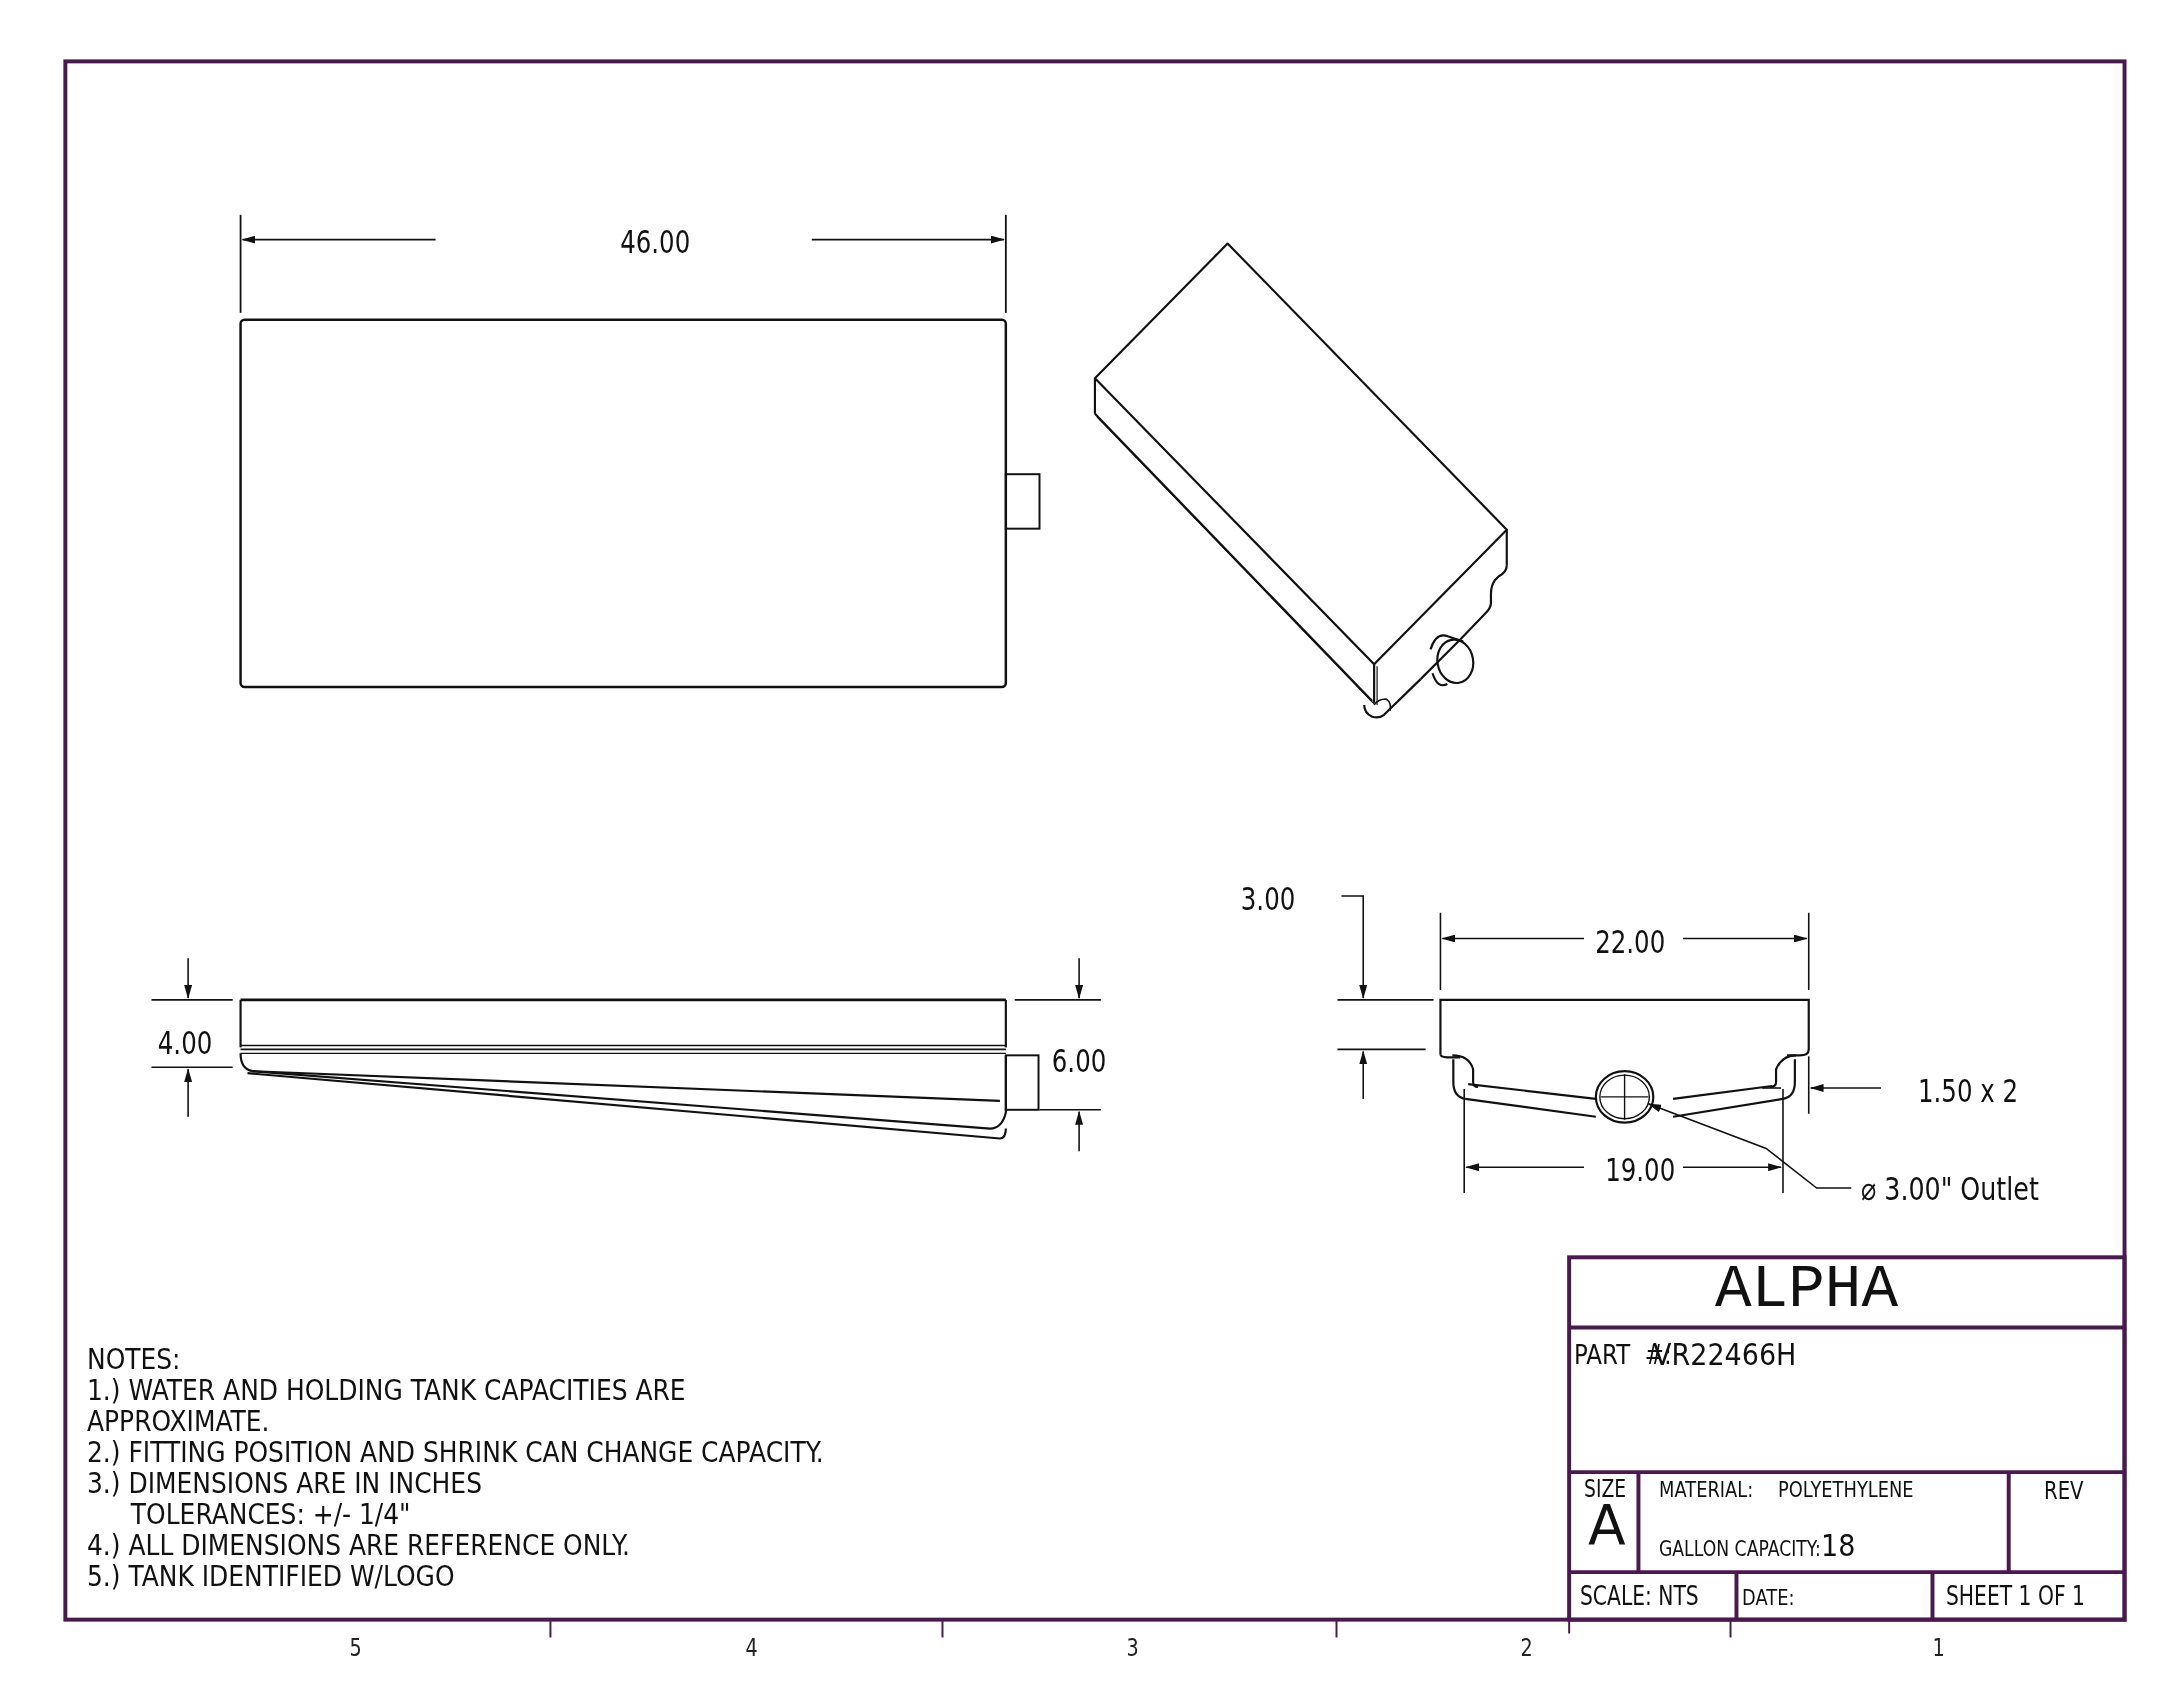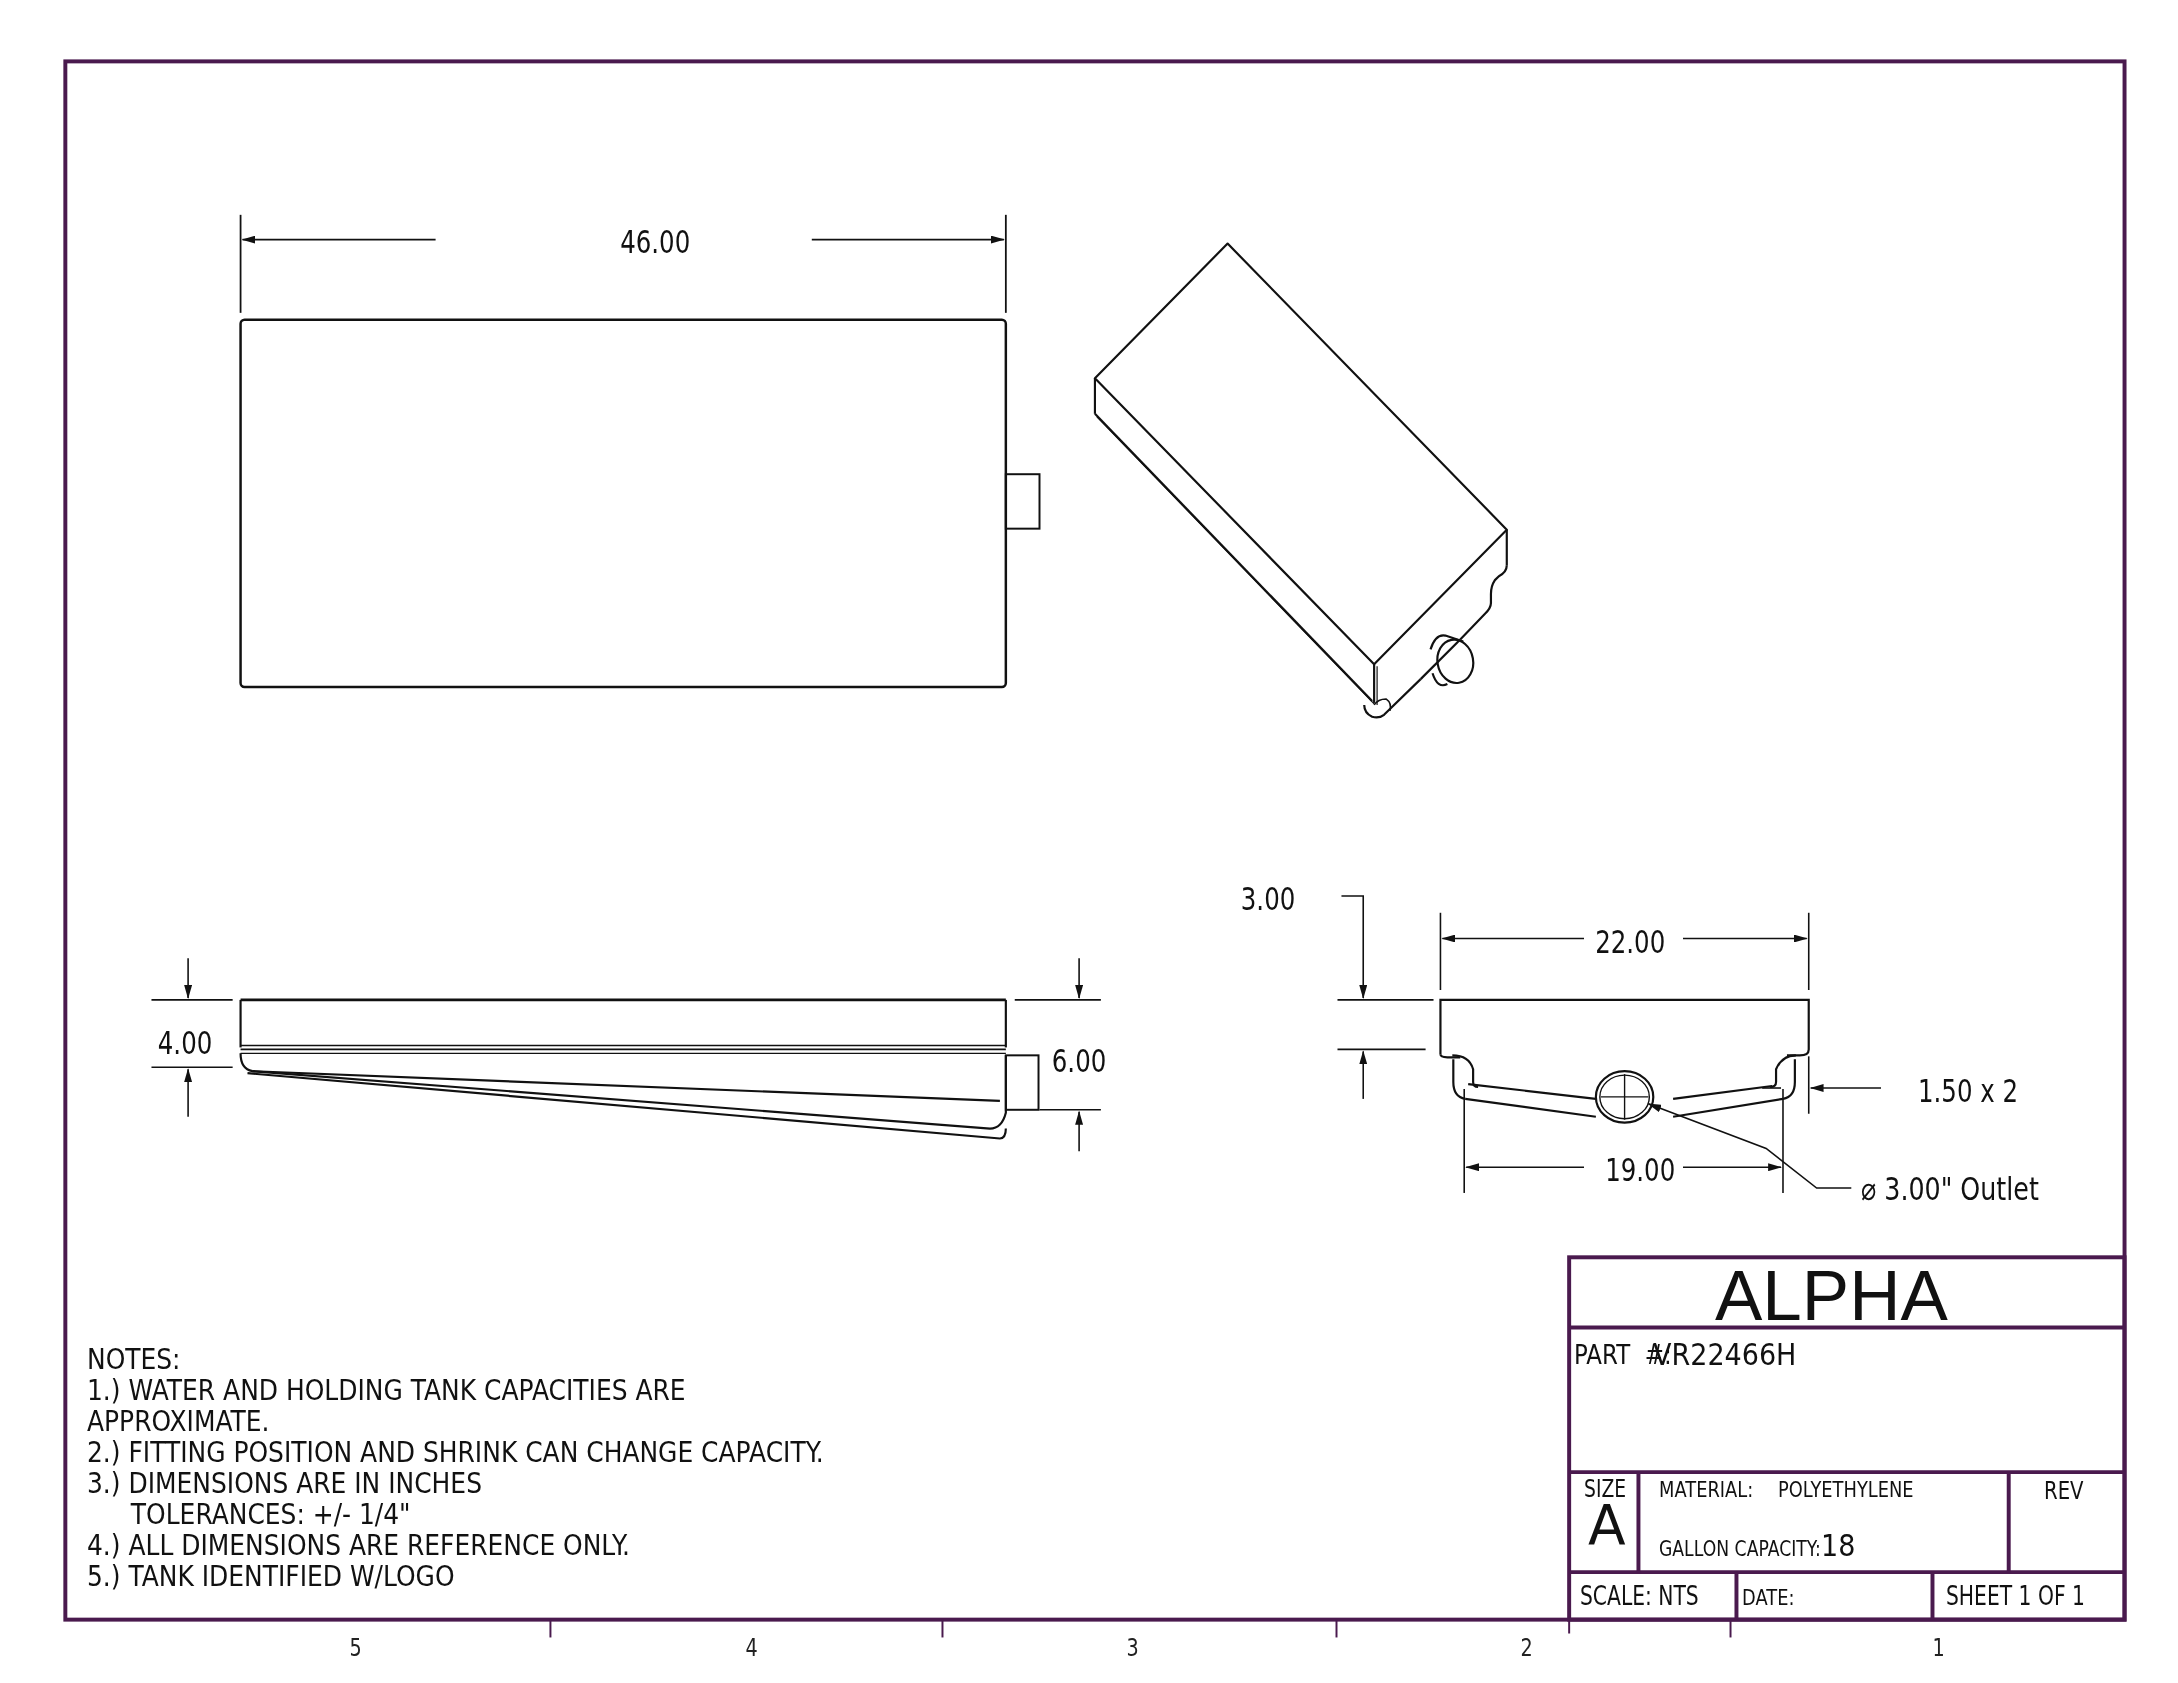--- a/index.html
+++ b/index.html
@@ -3,21 +3,21 @@
 <meta charset="utf-8">
 <style>
   html, body { margin:0; padding:0; background:#ffffff; }
   body { width:2178px; height:1683px; position:relative; overflow:hidden; font-family:"DejaVu Sans", sans-serif; }
   #sheet { position:absolute; left:0; top:0; width:2178px; height:1683px; }
   .txt { position:absolute; color:#111; font-family:"DejaVu Sans Condensed","DejaVu Sans", sans-serif; white-space:nowrap; }
   .notes { position:absolute; left:87px; top:1344px; font-size:29px; line-height:31px; color:#111; font-family:"DejaVu Sans", sans-serif; transform:scaleX(0.86); transform-origin:left top; }
   .notes div { white-space:nowrap; }
   .notes .indent { padding-left:51px; }
   .tb-text { position:absolute; color:#111; white-space:nowrap; font-family:"DejaVu Sans", sans-serif; transform-origin:left top; }
-  .company { font-family:Liberation Sans, sans-serif; font-size:71px; }
+  .company { font-family:Liberation Mono, monospace; font-size:61px; }
   .zone { position:absolute; top:1634px; font-size:24px; color:#222; font-family:"DejaVu Sans", sans-serif; transform:scaleX(0.8); }
 </style>
 </head>
 <body>
 
 <svg id="sheet" width="2178" height="1683" viewBox="0 0 2200 1700" xmlns="http://www.w3.org/2000/svg">
   <defs>
     <marker id="arr" markerWidth="14" markerHeight="8" refX="13" refY="4" orient="auto" markerUnits="userSpaceOnUse">
       <path d="M0,0 L14,4 L0,8 z" fill="#111"></path>
     </marker>

